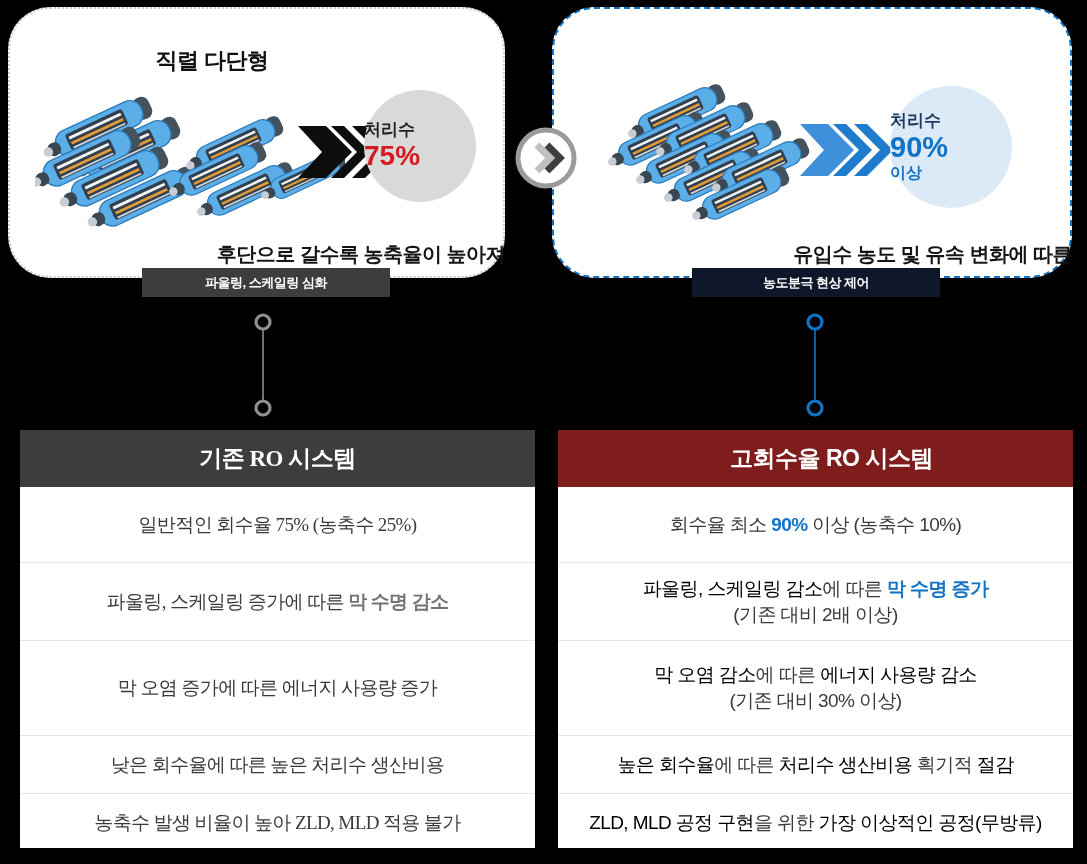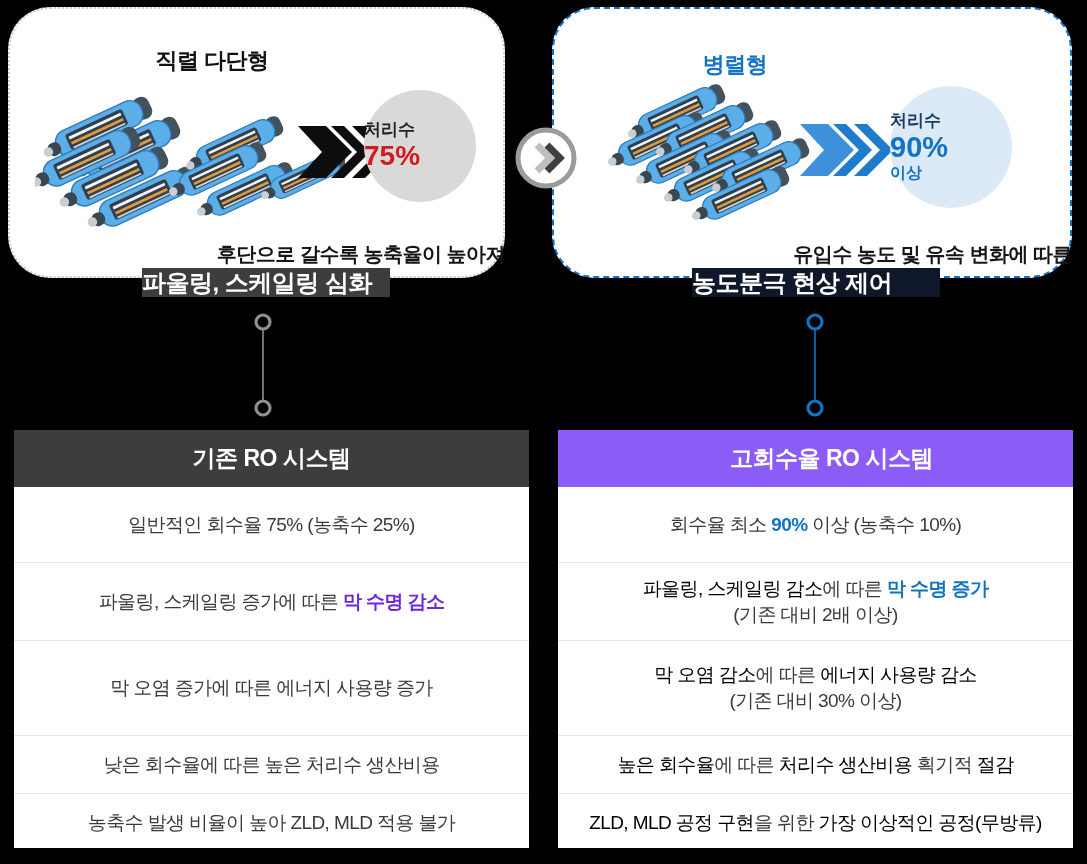--- a/index.html
+++ b/index.html
@@ -17,43 +17,43 @@
   .circle-blue{left:890px;top:86px;width:122px;height:122px;background:#dce9f7;}
   .res-label{font-size:17px;font-weight:600;color:#222;}
   .circle-blue .res-label{color:#1c3a5e;font-weight:700;}
   .res-value-red{font-size:28px;font-weight:800;color:#d41a20;}
   .res-value-blue{font-size:29px;font-weight:800;color:#1173c6;}
   .res-suffix{font-size:16px;font-weight:700;color:#1173c6;}
   .caption{position:absolute;top:241px;text-align:right;font-size:20px;font-weight:600;
            color:#151515;letter-spacing:-0.5px;}
   .caption-left{left:8px;width:497px;}
   .caption-right{left:552px;width:520px;}
-  .badge{position:absolute;top:268px;width:248px;height:29px;line-height:29px;text-align:left;
-         color:#fff;font-size:24px;font-weight:700;letter-spacing:-0.5px;z-index:5;}
+  .badge{position:absolute;top:268px;width:248px;height:29px;line-height:29px;text-align:center;
+         color:#fff;font-size:13px;font-weight:700;letter-spacing:-0.5px;z-index:5;}
   .badge-dark{left:142px;background:#3d3d3d;}
   .badge-blue{left:692px;background:#0f172a;}
   .abs{position:absolute;}
   .tbl{position:absolute;top:430px;width:515px;height:418px;background:#fff;}
-  .tbl-left{left:14px;}
+  .tbl-left{left:20px;font-family:Liberation Serif, serif;}
   .tbl-right{left:558px;}
   .tbl-header{height:57px;line-height:57px;text-align:center;color:#fff;font-size:23px;
               font-weight:700;letter-spacing:-0.5px;}
   .hdr-dark{background:#3d3d3d;}
-  .hdr-blue{background:#8b5cf6;padding-left:32px;}
+  .hdr-blue{background:#7f1d1d;padding-left:32px;}
   .t-rows{display:flex;flex-direction:column;}
   .t-row{display:flex;flex-direction:column;align-items:center;justify-content:center;
          text-align:center;font-size:19px;letter-spacing:-0.6px;line-height:1.35;}
   .t-row + .t-row{border-top:1px solid #e6e6e6;}
   .t-row:nth-child(1){height:75px;}
   .t-row:nth-child(2){height:77px;}
   .t-row:nth-child(3){height:94px;}
   .t-row:nth-child(4){height:57px;}
   .t-row:nth-child(5){height:58px;}
   .seg-n{color:#3a3a3a;}
-  .seg-b{color:#6d28d9;font-weight:700;}
+  .seg-b{color:#737373;font-weight:700;}
   .seg-a{color:#000000;}
   .seg-ab{color:#1173c6;font-weight:700;}
 </style>
 </head>
 <body>
 
 <div class="stage">
 
   <svg width="0" height="0" style="position:absolute" aria-hidden="true">
     <defs>
@@ -117,21 +117,20 @@
   <div class="caption caption-left">후단으로 갈수록 농축율이 높아져</div>
   <div class="badge badge-dark">파울링, 스케일링 심화</div>
 
   <svg class="abs" style="left:513px;top:125px;z-index:6" width="66" height="66">
     <circle cx="33" cy="33" r="28" fill="#ffffff" stroke="#9b9b9b" stroke-width="5"></circle>
     <path d="M24,20 L37,33 L24,46" fill="none" stroke="#bfbfbf" stroke-width="7"></path>
     <path d="M34,20 L47,33 L34,46" fill="none" stroke="#3f3f3f" stroke-width="7"></path>
   </svg>
 
   <section class="card card-right"></section>
-  <div class="card-title title-parallel">병렬형</div>
 
   <svg class="abs" style="left:585px;top:70px" width="230" height="170">
     <g transform="translate(55,60) rotate(-25) scale(0.85)">
         <use href="#ro-module"></use>
       </g>
     <g transform="translate(35,88) rotate(-25) scale(0.85)">
         <use href="#ro-module"></use>
       </g>
     <g transform="translate(83,78) rotate(-25) scale(0.85)">
         <use href="#ro-module"></use>

